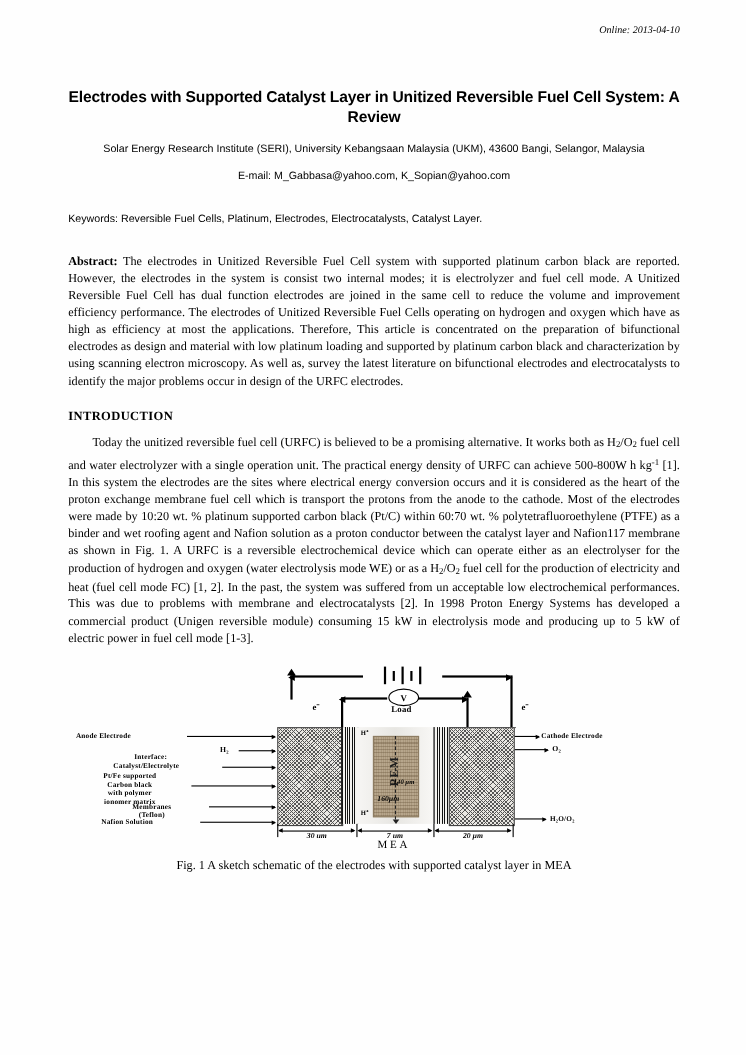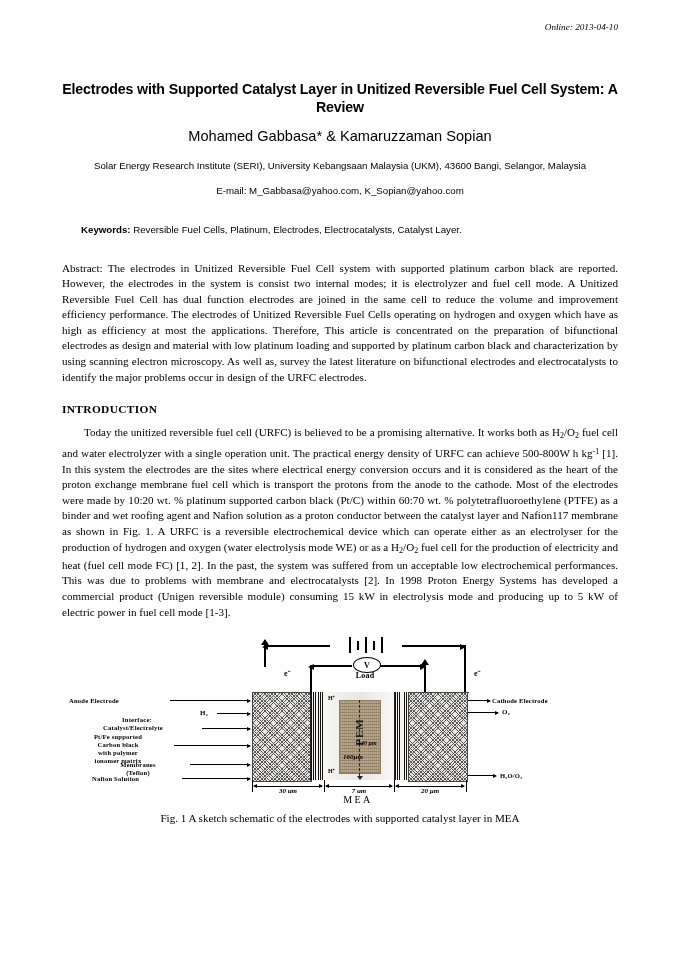--- a/index.html
+++ b/index.html
@@ -82,31 +82,31 @@
     line-height: 14px;
   }
 
   
   .keywords {
     margin-top: 25px;
     font-family: "Liberation Sans", sans-serif;
     font-size: 9.7px;
     line-height: 14px;
   }
-  .keywords .kw-label { font-weight: bold; margin-left: 19px; }
+  .keywords .kw-label { font-weight: normal; }
 
   
   .abstract {
     margin-top: 24px;
     font-size: 11.1px;
     line-height: 15.6px;
     text-align: justify;
     text-justify: inter-word;
   }
-  .abstract .ab-label { font-weight: normal; margin-top: 32px; }
+  .abstract .ab-label { font-weight: bold; margin-top: 32px; }
 
   
   .section-heading {
     margin-top: 18px;
     font-weight: bold;
     font-size: 11.4px;
     letter-spacing: 0.35px;
   }
 
   
@@ -343,21 +343,20 @@
 <body>
 
 <div id="page">
   <div class="page-inner">
 
     <div class="journal-header">
       <div class="jh-right">Online: 2013-04-10</div>
     </div>
 
     <div class="title">Electrodes with Supported Catalyst Layer in Unitized Reversible Fuel Cell System: A Review</div>
-    <div class="authors">Mohamed Gabbasa* &amp; Kamaruzzaman Sopian</div>
     <div class="affiliation">Solar Energy Research Institute (SERI), University Kebangsaan Malaysia (UKM), 43600 Bangi, Selangor, Malaysia</div>
     <div class="email">E-mail: M_Gabbasa@yahoo.com, K_Sopian@yahoo.com</div>
 
     <div class="keywords">
       <span class="kw-label">Keywords:</span>
       <span>Reversible Fuel Cells, Platinum, Electrodes, Electrocatalysts, Catalyst Layer.</span>
     </div>
 
     <div class="abstract">
       <span class="ab-label">Abstract:</span>

